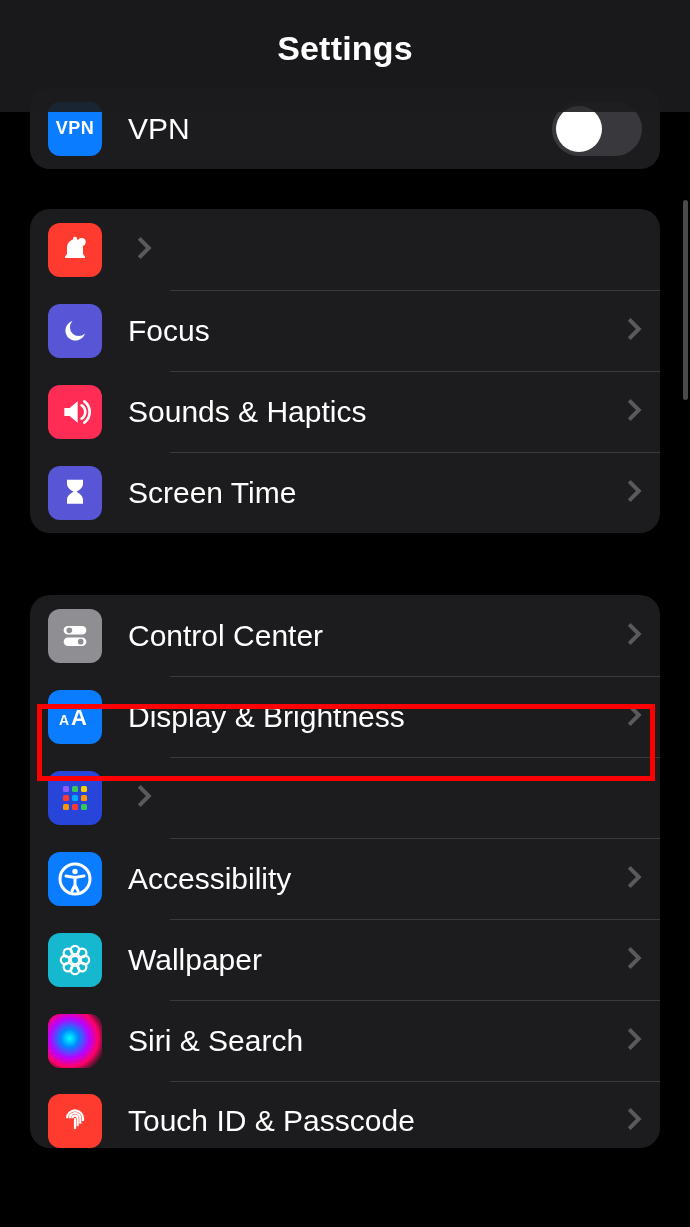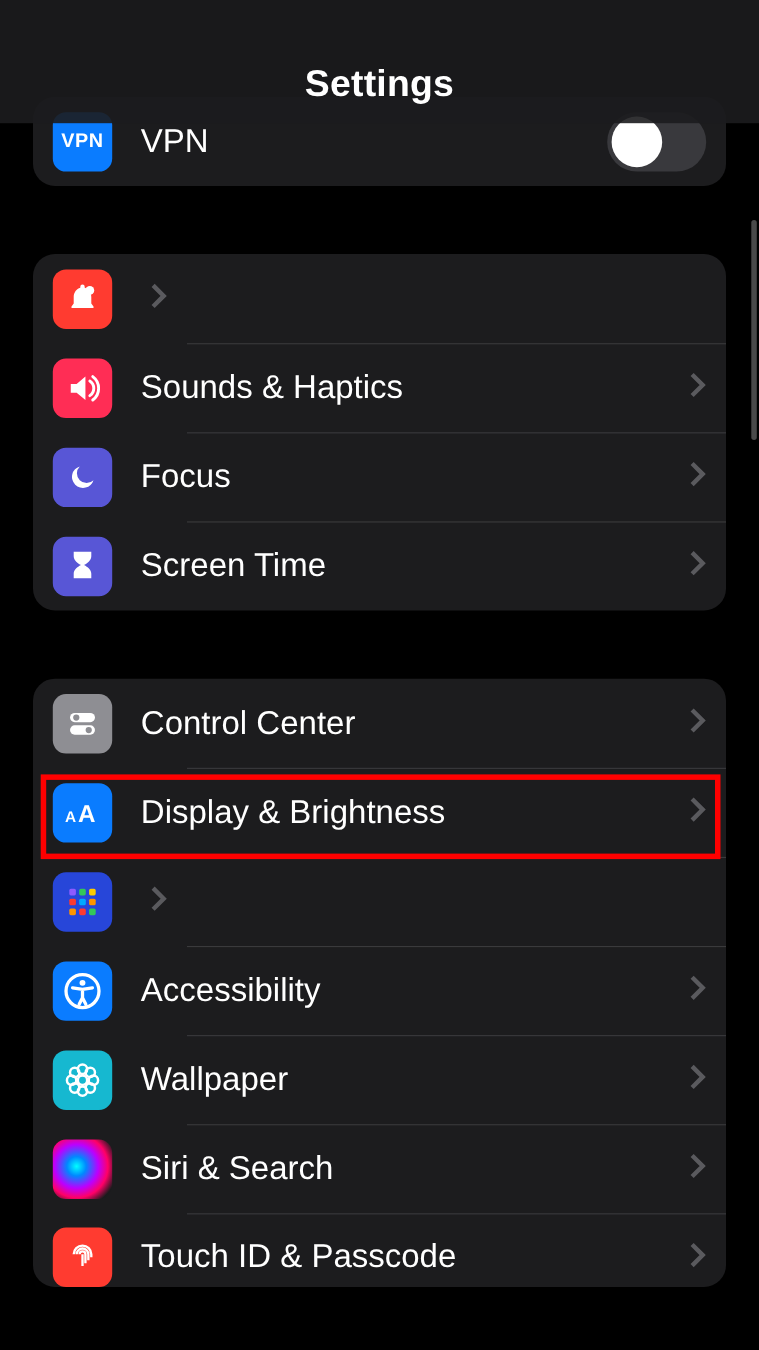--- a/index.html
+++ b/index.html
@@ -10,21 +10,21 @@
     font-family: -apple-system, "Helvetica Neue", Arial, sans-serif;
     color: #fff;
     overflow: hidden;
   }
   .header {
     position: absolute;
     top: 0; left: 0; right: 0;
     height: 112px;
     background: rgba(28,28,30,0.9);
     display: flex;
-    align-items: flex-end;
+    align-items: center;
     justify-content: center;
     padding-bottom: 16px;
     z-index: 10;
   }
   .header-title {
     font-size: 34px;
     font-weight: 600;
     letter-spacing: 0.2px;
   }
   .scroll-area {
@@ -113,21 +113,21 @@
     right: 2px;
     top: 200px;
     width: 5px;
     height: 200px;
     background: #4a4a4a;
     border-radius: 3px;
   }
   
   .group-vpn {
     margin-top: 0;
-    margin-bottom: 62px;
+    margin-bottom: 40px;
   }
   .group-vpn .row { border-radius: 0 0 20px 20px; }
   .last-group { margin-bottom: 0; }
 </style>
 </head>
 <body>
 
 <div class="header">
   <div class="header-title">Settings</div>
 </div>
@@ -151,38 +151,38 @@
           <svg width="32" height="32" viewBox="0 0 24 24" fill="#fff">
               <path d="M12 2a1.5 1.5 0 00-1.5 1.5v.7C7.9 5 6 7.4 6 10.5V15l-1.5 2v1h15v-1L18 15v-4.5c0-3.1-1.9-5.5-4.5-6.3v-.7A1.5 1.5 0 0012 2z"></path>
               <circle cx="17" cy="6" r="3" fill="#fff"></circle>
             </svg>
         </div>
         <span class="chevron"><svg width="16" height="26" viewBox="0 0 10 16" fill="none" stroke="#5a5a5e" stroke-width="2.5">
               <path d="M2 2l6 6-6 6"></path>
             </svg></span>
       </div>
       <div class="row">
+        <div class="icon-box" style="background:#5856d6">
+          <svg width="30" height="30" viewBox="0 0 24 24" fill="#fff">
+              <path d="M20 14A8 8 0 1110 4a7 7 0 0010 10z"></path>
+            </svg>
+        </div>
+        <div class="row-label">Focus</div>
+        <span class="chevron"><svg width="16" height="26" viewBox="0 0 10 16" fill="none" stroke="#5a5a5e" stroke-width="2.5">
+              <path d="M2 2l6 6-6 6"></path>
+            </svg></span>
+      </div>
+      <div class="row">
         <div class="icon-box" style="background:#ff2d55">
           <svg width="32" height="32" viewBox="0 0 24 24" fill="#fff">
               <path d="M4 9v6h4l6 5V4L8 9H4z"></path>
               <path d="M17 7a6 6 0 010 10M19 4a10 10 0 010 16" stroke="#fff" stroke-width="2" fill="none" stroke-linecap="round"></path>
             </svg>
         </div>
         <div class="row-label">Sounds &amp; Haptics</div>
-        <span class="chevron"><svg width="16" height="26" viewBox="0 0 10 16" fill="none" stroke="#5a5a5e" stroke-width="2.5">
-              <path d="M2 2l6 6-6 6"></path>
-            </svg></span>
-      </div>
-      <div class="row">
-        <div class="icon-box" style="background:#5856d6">
-          <svg width="30" height="30" viewBox="0 0 24 24" fill="#fff">
-              <path d="M20 14A8 8 0 1110 4a7 7 0 0010 10z"></path>
-            </svg>
-        </div>
-        <div class="row-label">Focus</div>
         <span class="chevron"><svg width="16" height="26" viewBox="0 0 10 16" fill="none" stroke="#5a5a5e" stroke-width="2.5">
               <path d="M2 2l6 6-6 6"></path>
             </svg></span>
       </div>
       <div class="row">
         <div class="icon-box" style="background:#5856d6">
           <svg width="26" height="32" viewBox="0 0 18 24" fill="#fff">
               <path d="M3 2h12v3c0 3-3 5-5 6 2 1 5 3 5 6v3H3v-3c0-3 3-5 5-6-2-1-5-3-5-6V2z"></path>
             </svg>
         </div>

